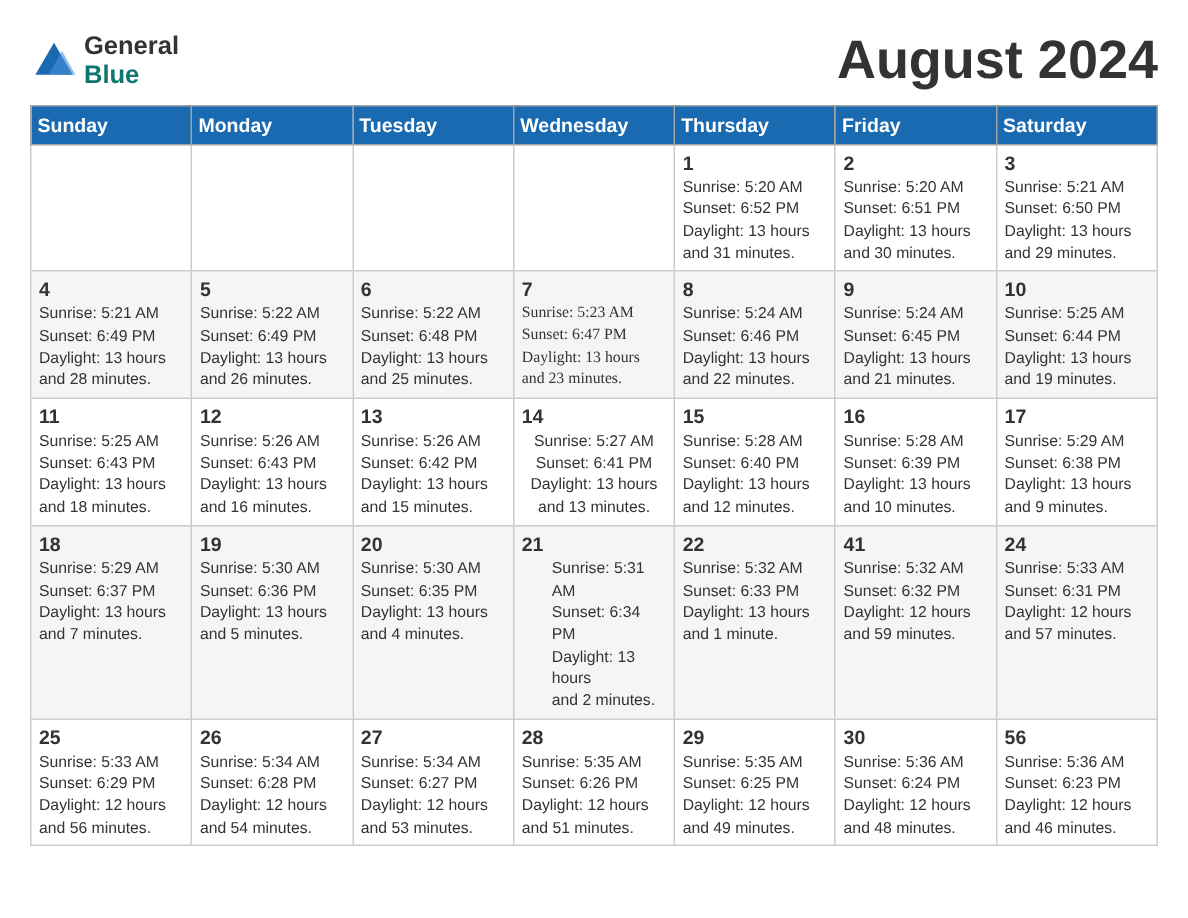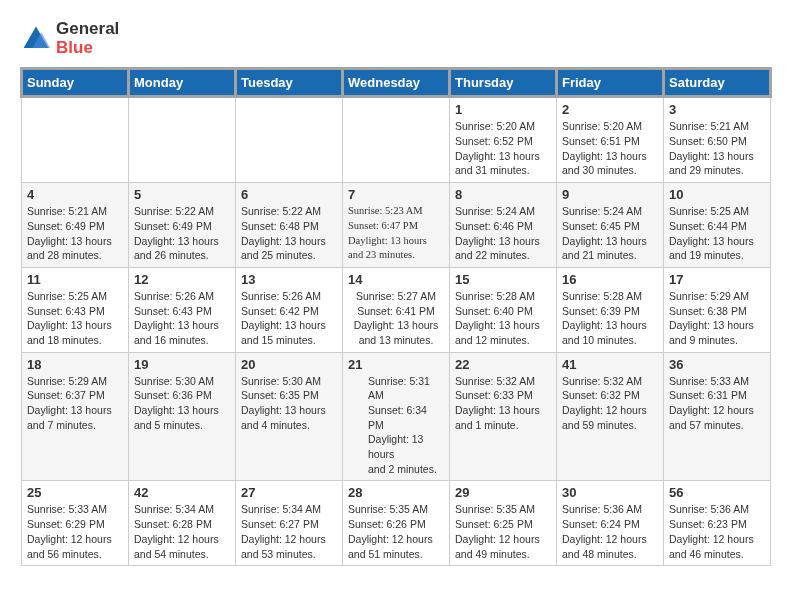--- a/index.html
+++ b/index.html
@@ -43,21 +43,21 @@
       border-collapse: collapse;
       font-size: 11px;
     }
     .calendar th {
       background: #1a6ab1;
       color: #fff;
       padding: 5px 4px;
       text-align: left;
       font-size: 13px;
       font-weight: bold;
-      border: 3px solid #a3a3a3;
+      border: 1px solid #a3a3a3;
     }
     .calendar td {
       border: 1px solid #ccc;
       vertical-align: top;
       padding: 4px 5px;
       width: calc(100% / 7);
       min-height: 80px;
       background: #fff;
     }
     .calendar tr:nth-child(even) td {
@@ -84,24 +84,25 @@
 
 <div class="header">
   <div class="logo">
     <svg class="logo-icon" viewBox="0 0 36 36" xmlns="http://www.w3.org/2000/svg">
       <rect x="0" y="0" width="36" height="36" fill="white"></rect>
       <polygon points="18,4 32,28 4,28" fill="#1a6ab1"></polygon>
       <polygon points="24,10 34,28 14,28" fill="#4a90d9" opacity="0.6"></polygon>
     </svg>
     <div>
       <div style="font-size:17px;font-weight:bold;color:#333;line-height:1.1">General</div>
-      <div style="font-size:17px;font-weight:bold;color:#ef4444;line-height:1.1">Blue</div>
+      <div style="font-size:17px;font-weight:bold;color:#0f766e;line-height:1.1">Blue</div>
     </div>
   </div>
   <div class="title-block">
+    <div class="month-year">August 2024</div>
   </div>
 </div>
 
 <table class="calendar">
   <thead>
     <tr>
     <th>Sunday</th>
         <th>Monday</th>
         <th>Tuesday</th>
         <th>Wednesday</th>
@@ -277,37 +278,37 @@
 and 1 minute.</div>
         </td>
         <td>
           <span class="day-num">41</span>
           <div class="day-info" style="white-space: pre-line;">Sunrise: 5:32 AM
 Sunset: 6:32 PM
 Daylight: 12 hours
 and 59 minutes.</div>
         </td>
         <td>
-          <span class="day-num">36</span>
+          <span class="day-num">24</span>
           <div class="day-info" style="white-space: pre-line;">Sunrise: 5:33 AM
 Sunset: 6:31 PM
 Daylight: 12 hours
 and 57 minutes.</div>
         </td>
       </tr>
       <tr>
         <td>
           <span class="day-num">25</span>
           <div class="day-info" style="white-space: pre-line;">Sunrise: 5:33 AM
 Sunset: 6:29 PM
 Daylight: 12 hours
 and 56 minutes.</div>
         </td>
         <td>
-          <span class="day-num">42</span>
+          <span class="day-num">26</span>
           <div class="day-info" style="white-space: pre-line;">Sunrise: 5:34 AM
 Sunset: 6:28 PM
 Daylight: 12 hours
 and 54 minutes.</div>
         </td>
         <td>
           <span class="day-num">27</span>
           <div class="day-info" style="white-space: pre-line;">Sunrise: 5:34 AM
 Sunset: 6:27 PM
 Daylight: 12 hours

